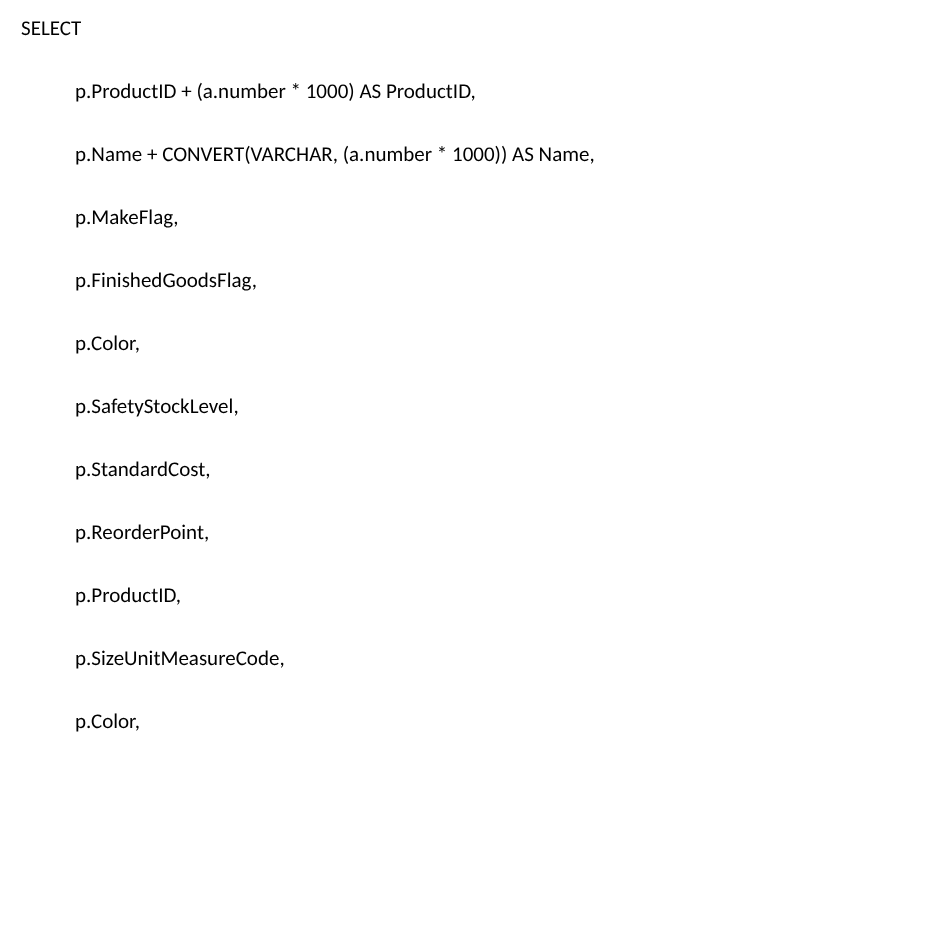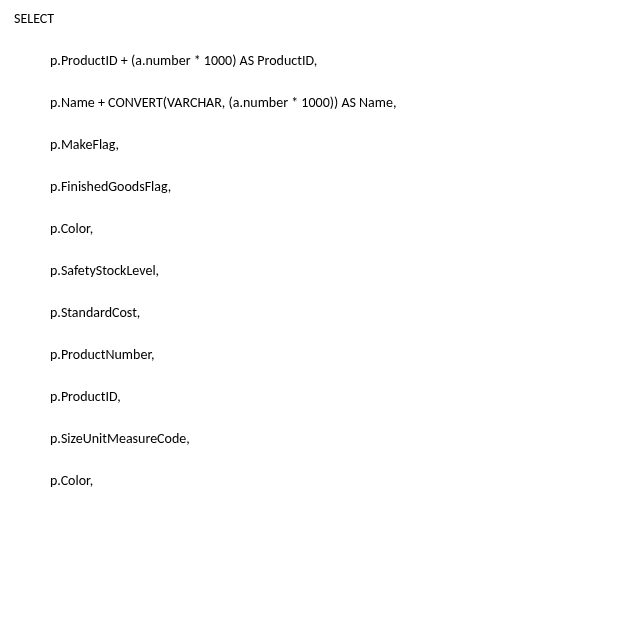--- a/index.html
+++ b/index.html
@@ -27,21 +27,21 @@
 <body>
 
 <pre><span class="line">SELECT</span>
 <span class="line indent1">p.ProductID + (a.number * 1000) AS ProductID,</span>
 <span class="line indent1">p.Name + CONVERT(VARCHAR, (a.number * 1000)) AS Name,</span>
 <span class="line indent1">p.MakeFlag,</span>
 <span class="line indent1">p.FinishedGoodsFlag,</span>
 <span class="line indent1">p.Color,</span>
 <span class="line indent1">p.SafetyStockLevel,</span>
 <span class="line indent1">p.StandardCost,</span>
-<span class="line indent1">p.ProductNumber,</span>
+<span class="line indent1">p.ReorderPoint,</span>
 <span class="line indent1">p.ProductID,</span>
 <span class="line indent1">p.SizeUnitMeasureCode,</span>
 <span class="line indent1">p.Color,</span>
 
 
 
 
 
 
 

